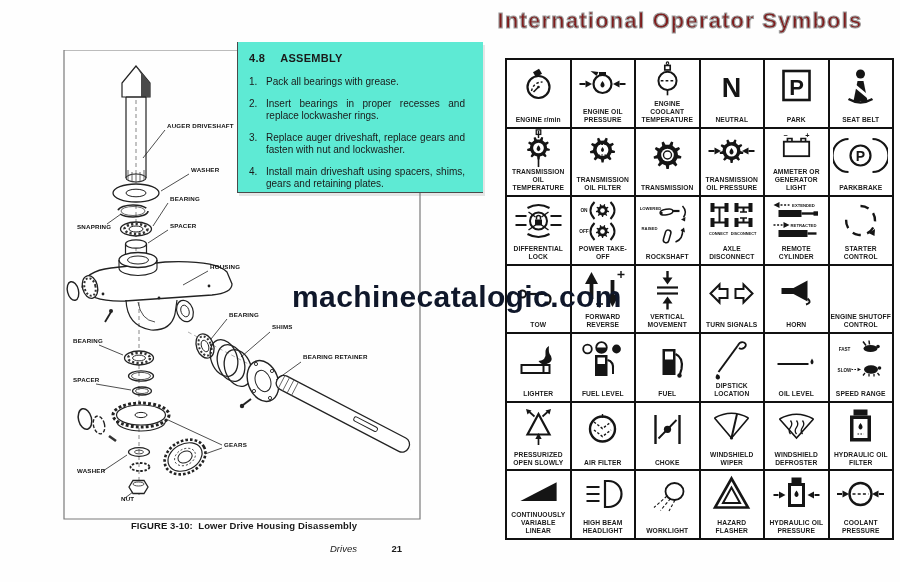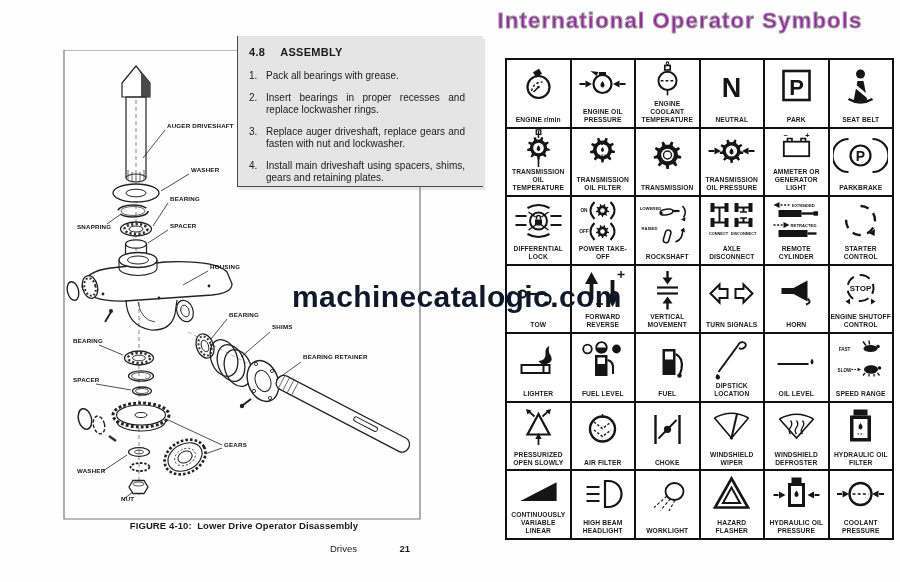--- a/index.html
+++ b/index.html
@@ -1,37 +1,37 @@
 <!DOCTYPE html>
 <html><head>
 <meta charset="utf-8">
 <style>
   html,body{margin:0;padding:0}
   body{width:900px;height:582px;background:#fefefe;position:relative;overflow:hidden;
        font-family:"Liberation Sans",sans-serif;color:#1a1a1a}
   .title{position:absolute;left:480px;top:8px;width:400px;text-align:center;
-         font-size:22px;font-weight:700;letter-spacing:1.2px;color:#a21caf;
+         font-size:22px;font-weight:700;letter-spacing:1.2px;color:#7f1d1d;
          -webkit-text-stroke:1.1px #9c9c9c;white-space:nowrap}
   #diagram{position:absolute;left:63px;top:50px;width:362px;height:470px}
   #diagram text{font-weight:700;fill:#111;letter-spacing:.2px}
-  .assembly{position:absolute;left:237px;top:36px;width:246px;height:151px;background:#e5e5e5;
+  .assembly{position:absolute;left:237px;top:42px;width:246px;height:151px;background:#5eead4;
             border-left:1.4px solid #4a4a4a;border-bottom:1.4px solid #4a4a4a;
             box-shadow:2px 3px 0 rgba(120,120,120,.18);padding:10px 0 0 11px;box-sizing:border-box;z-index:3}
   .assembly-head{font-size:11px;font-weight:700;letter-spacing:.3px}
   .assembly-head .num{margin-right:15px}
   #assembly-steps{margin-top:12px}
   .step{display:flex;margin-bottom:9px;font-size:10px;line-height:1.25}
   .step .n{width:17px;flex:none}
   .step .t{flex:1;text-align:justify;padding-right:18px}
   .caption{position:absolute;left:63px;top:520px;width:362px;text-align:center;
            font-size:9.5px;font-weight:700;letter-spacing:.1px}
   .watermark{position:absolute;left:292px;top:280px;font-size:30px;font-weight:700;
              color:#0f172a;letter-spacing:.4px;z-index:9;white-space:nowrap}
   .footer{position:absolute;left:330px;top:543px;font-size:9.5px;z-index:2}
-  .footer .sec{margin-right:40px}
+  .footer .sec{font-style:italic;margin-right:32px}
   .footer .pg{font-weight:700}
   #symbols-grid{position:absolute;left:505px;top:58px;width:389px;height:482px;display:grid;
                 grid-template-columns:repeat(6,1fr);grid-template-rows:repeat(7,1fr);
                 background:#fff;border:1px solid #111;box-sizing:border-box}
   .cell{border:1px solid #111;display:flex;flex-direction:column;align-items:center;
         justify-content:flex-end;overflow:hidden;background:#fff}
   .cell .ic{flex:1;display:flex;align-items:center;justify-content:center;width:100%;min-height:0}
   .cell .ic svg{max-height:100%}
   .cell .lb{font-size:6.7px;font-weight:700;text-align:center;line-height:1.18;
             padding:0 1px 3px;letter-spacing:.1px}
@@ -166,22 +166,22 @@
         <span class="t">Replace auger driveshaft, replace gears and fasten with nut and lockwasher.</span>
       </div>
       <div class="step">
         <span class="n">4.</span>
         <span class="t">Install main driveshaft using spacers, shims, gears and retaining plates.</span>
       </div>
     </div>
 </div>
 
 <div class="caption">
-  <span>FIGURE 4-10:</span>&nbsp;
-  <span>Lower Drive Operator Disassembly</span>
+  <span>FIGURE 3-10:</span>&nbsp;
+  <span>Lower Drive Housing Disassembly</span>
 </div>
 
 <div id="symbols-grid">
     <div class="cell">
       <div class="ic">
         <svg viewBox="0 0 52 44" width="55" height="44">
           <circle cx="26" cy="21" r="11" fill="none" stroke="#151515" stroke-width="2.2"></circle>
           <rect x="21.5" y="4" width="7" height="6" transform="rotate(-30 25 7)" fill="#151515"></rect>
           <path d="M19,25 q2,-9 11,-9" fill="none" stroke="#151515" stroke-width="1.4" stroke-dasharray="2.6 2"></path>
           <path d="M26,21 l-5,5" fill="none" stroke="#151515" stroke-width="1.6"></path>
@@ -463,28 +463,20 @@
     <div class="cell">
       <div class="ic">
         <svg viewBox="0 0 52 44" width="55" height="44">
           <path d="M11,16 h12 l14,-7.5 v21 l-14,-7.5 h-12 z" fill="#151515"></path>
           <path d="M37,26.5 q5,4 -1.5,6" fill="none" stroke="#151515" stroke-width="2"></path>
         </svg>
       </div>
       <div class="lb">HORN</div>
     </div>
     <div class="cell">
-      <div class="ic">
-        <svg viewBox="0 0 52 44" width="55" height="44">
-          <path d="M26,7 a13,13 0 1 1 -0.05,0" fill="none" stroke="#151515" stroke-width="2" stroke-dasharray="10 6"></path>
-          <text x="26" y="23" font-size="8" text-anchor="middle">STOP</text>
-          <polygon points="11,33.5 15.5,30.5 15.5,36.5" fill="#151515"></polygon>
-          <polygon points="41,33.5 36.5,30.5 36.5,36.5" fill="#151515"></polygon>
-        </svg>
-      </div>
       <div class="lb">ENGINE SHUTOFF CONTROL</div>
     </div>
     <div class="cell">
       <div class="ic">
         <svg viewBox="0 0 52 44" width="55" height="44">
           <rect x="9" y="25" width="28" height="8" fill="none" stroke="#151515" stroke-width="2"></rect>
           <path d="M31,25 v8" fill="none" stroke="#151515" stroke-width="2"></path>
           <path d="M26,21 q8,-1 7,-8 q-0.5,-5 3.5,-7 q-1,7 2,10 q2.5,6 -4.5,8 q-5,1.5 -8,-3 z" fill="#151515"></path>
         </svg>
       </div>

